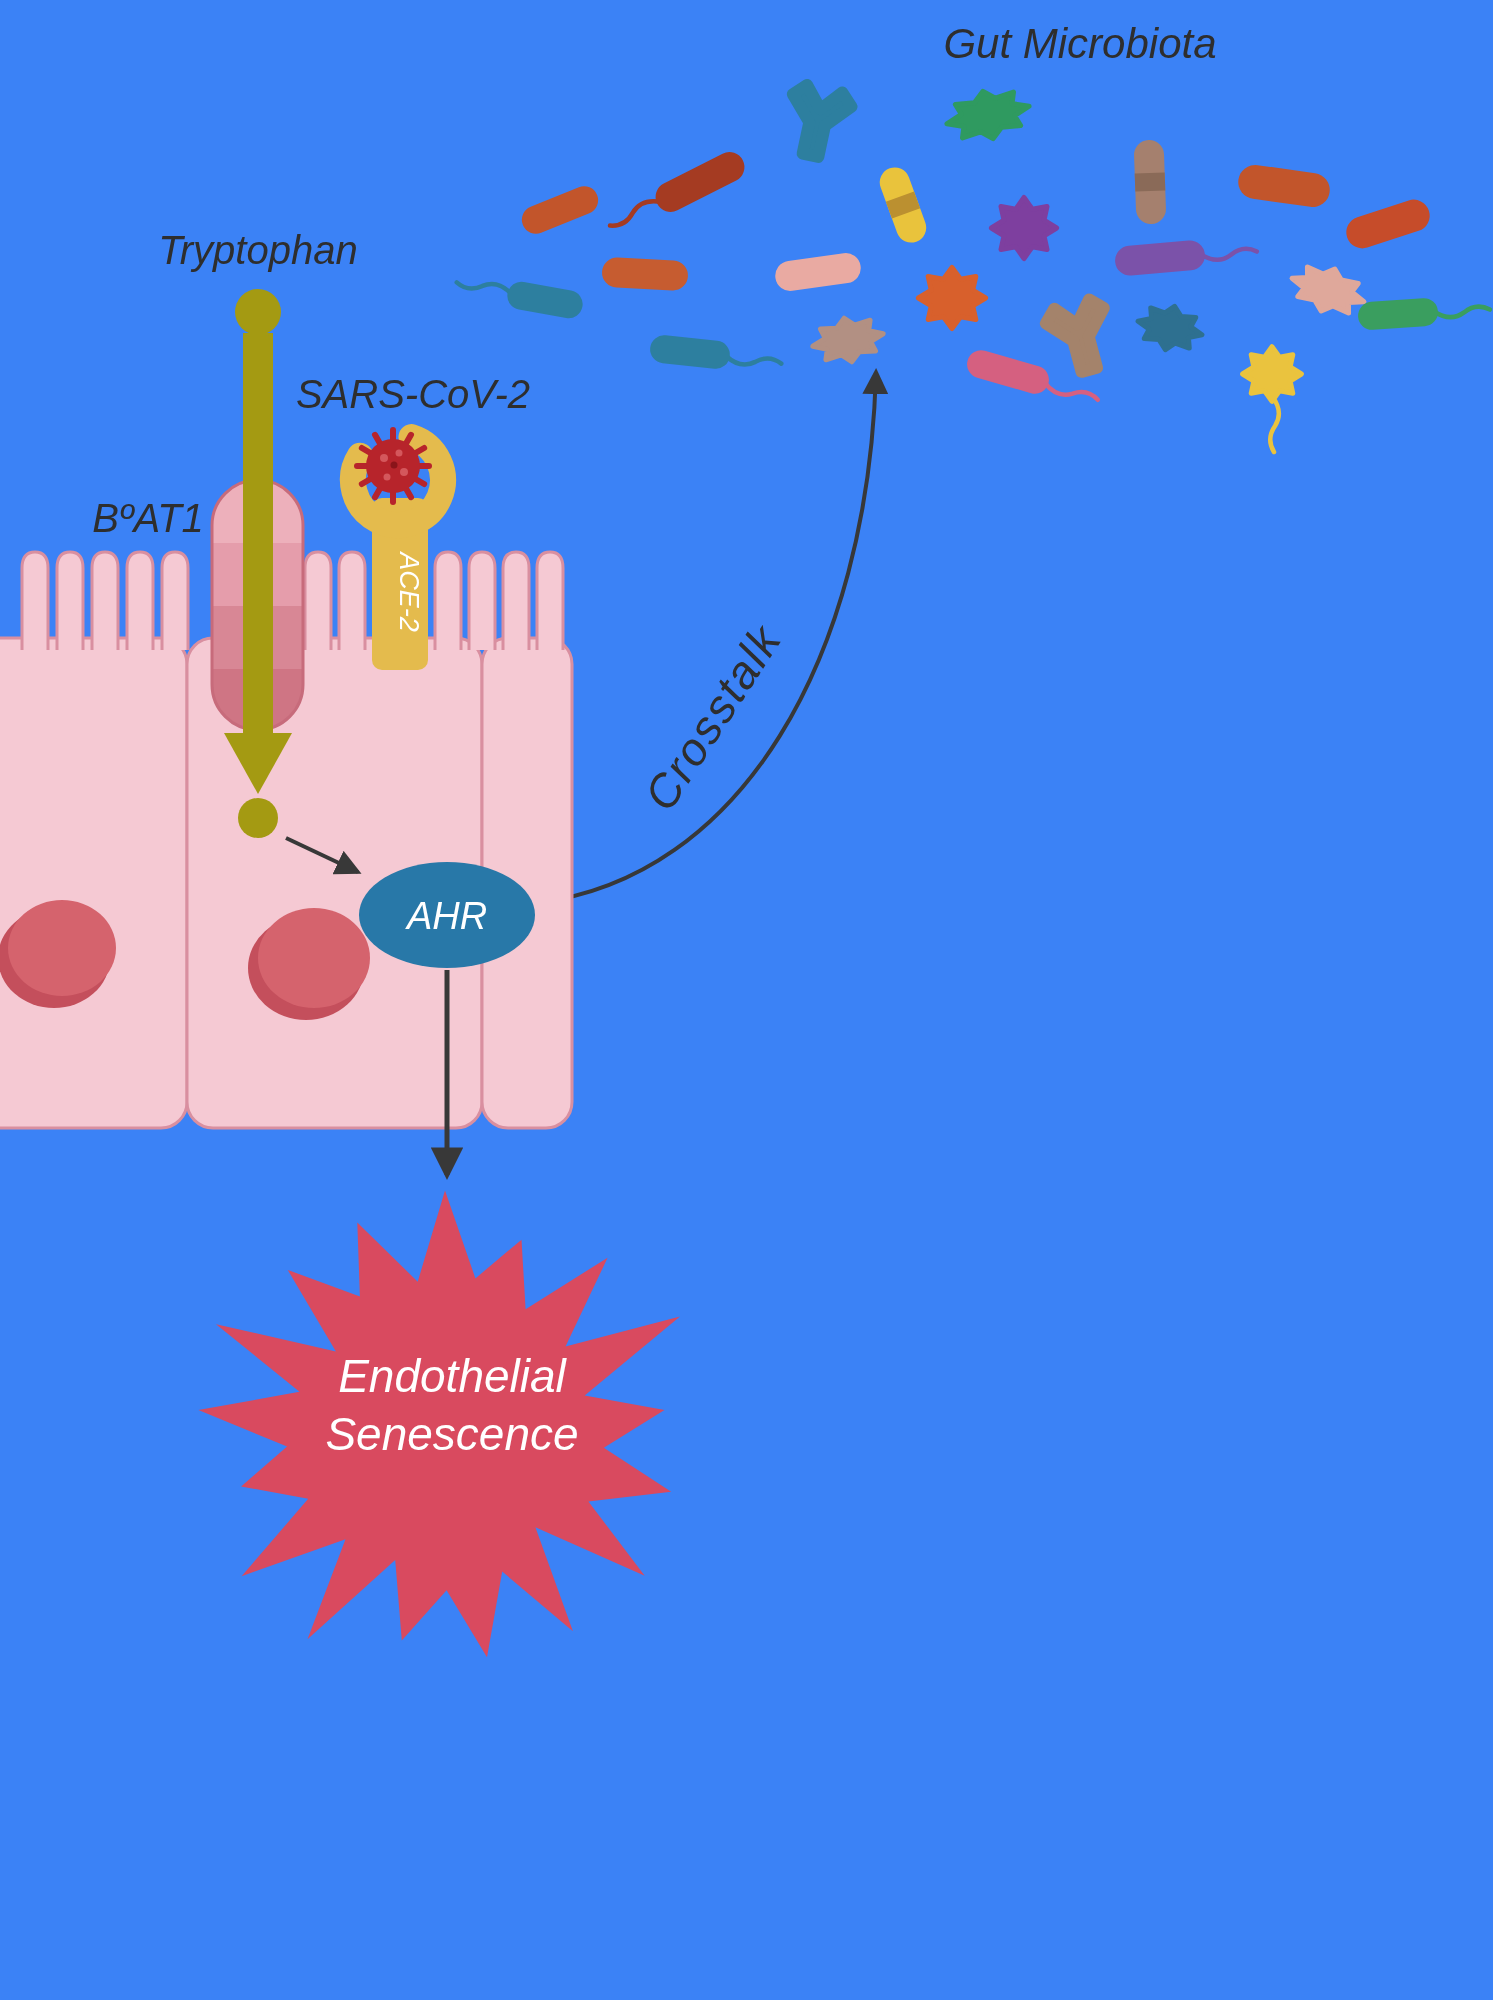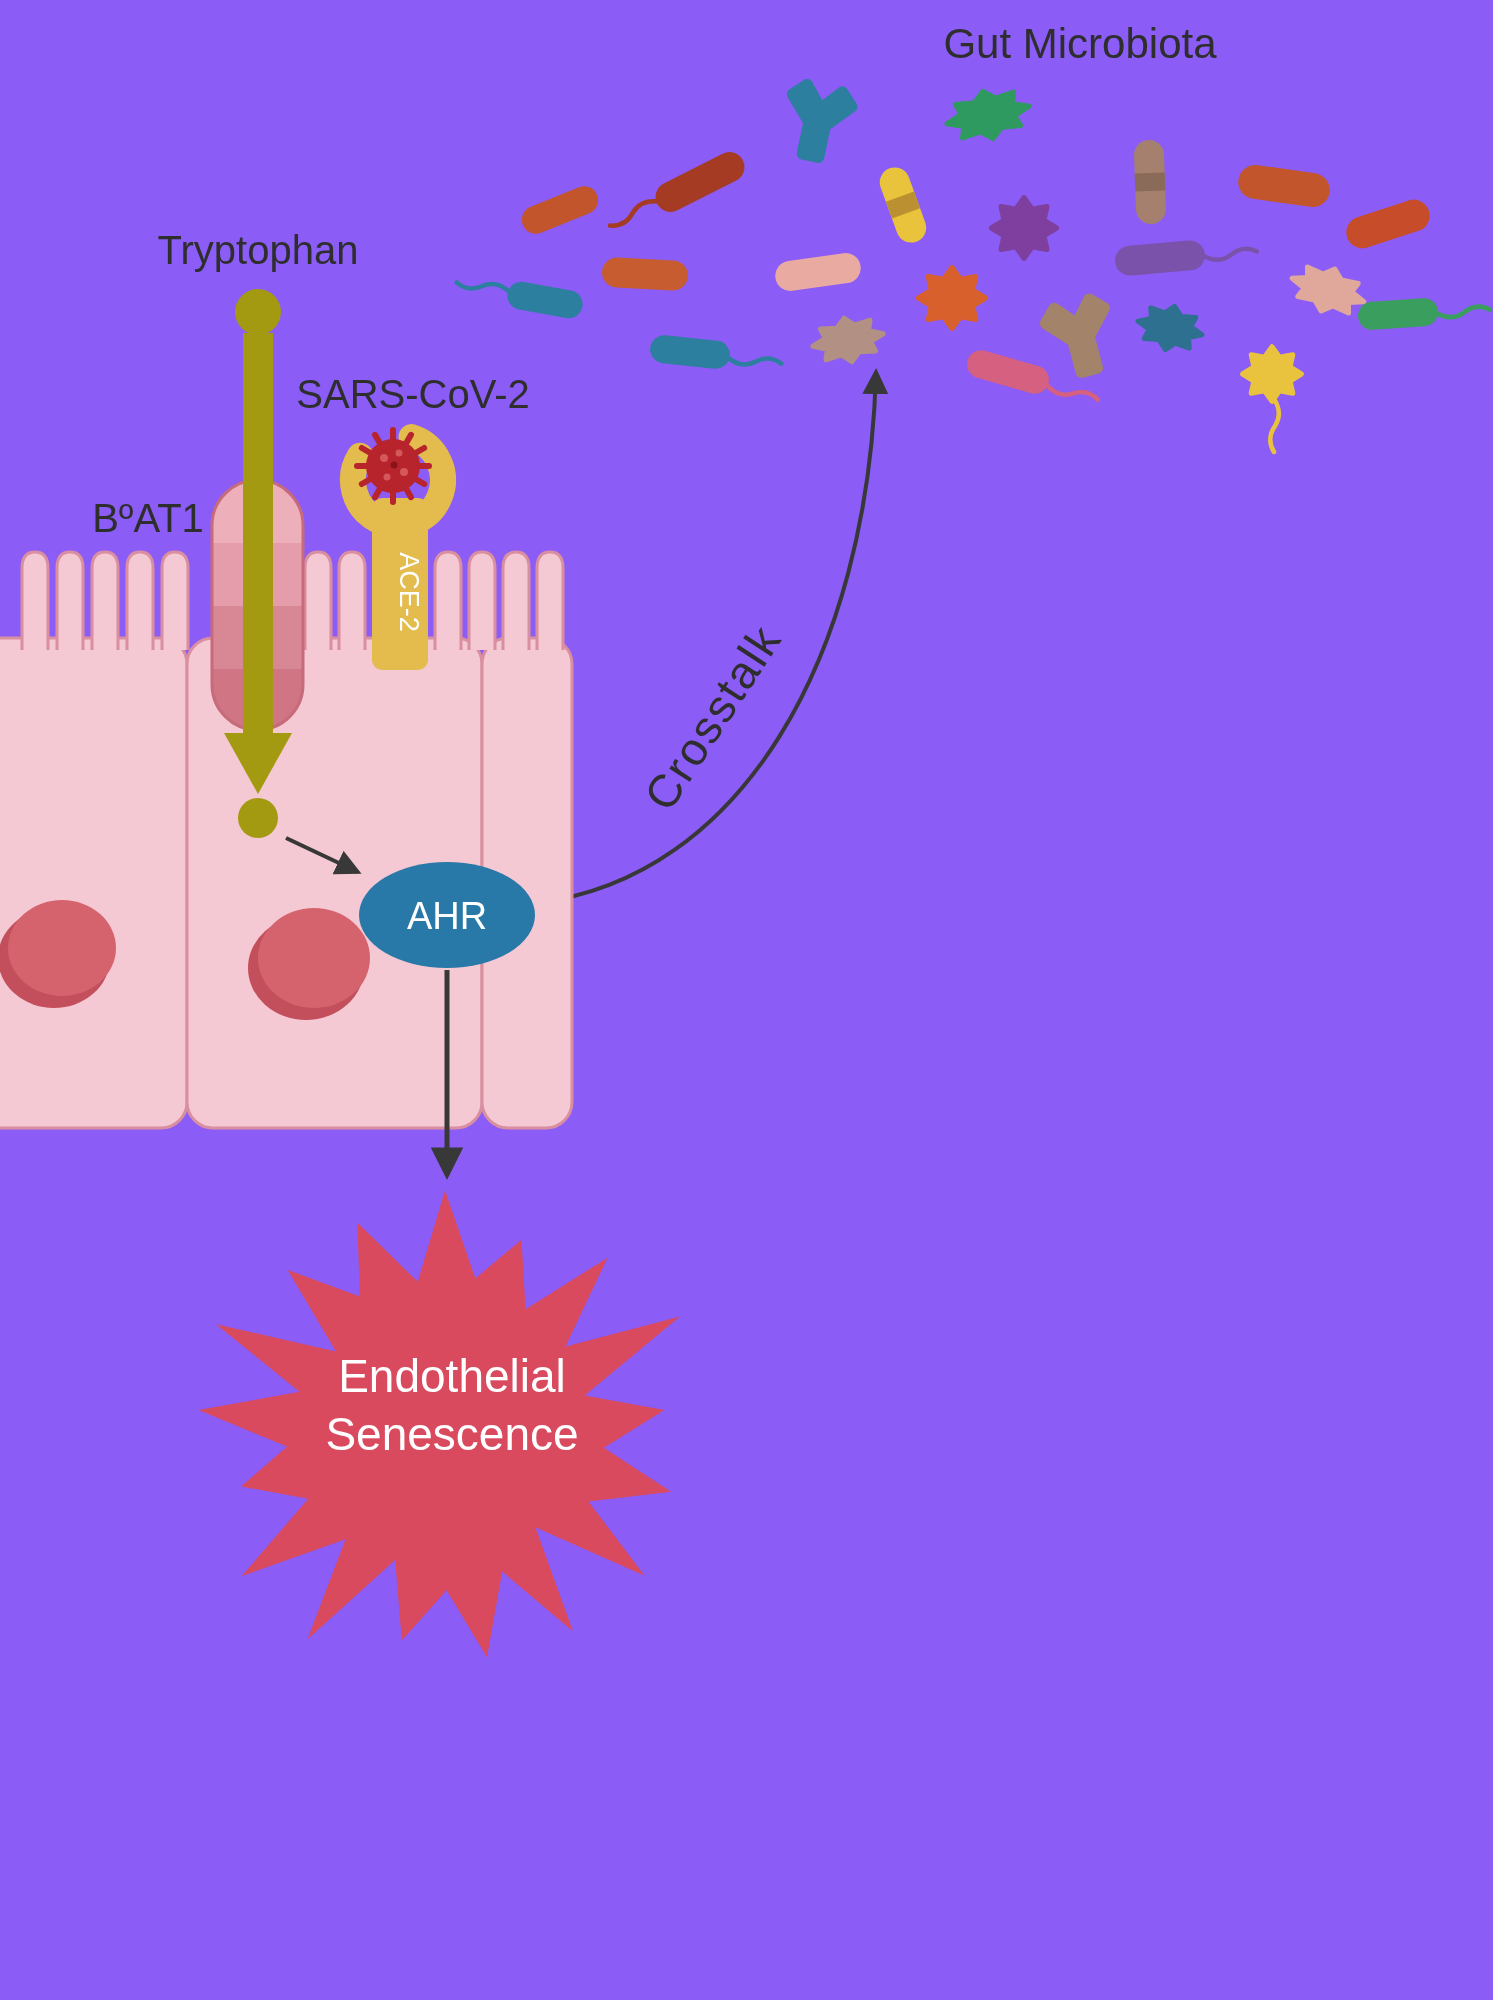--- a/index.html
+++ b/index.html
@@ -1,16 +1,16 @@
 <!DOCTYPE html>
 <html><head>
 <meta charset="utf-8">
 <style>
   html,body{margin:0;padding:0;background:#ffffff;}
-  .canvas{position:relative;width:1493px;height:2000px;background:#8b5cf6;overflow:hidden;}
+  .canvas{position:relative;width:1493px;height:2000px;background:#3b82f6;overflow:hidden;font-style:italic;}
   svg{display:block;}
   text{font-family:"Liberation Sans", sans-serif;}
   .lbl{fill:#2e2e2e;font-weight:400;}
   .lbl-white{fill:#ffffff;font-weight:400;}
 </style>
 </head>
 <body>
 
 <div class="canvas">
 <svg viewBox="0 0 1493 2000" width="1493" height="2000">

